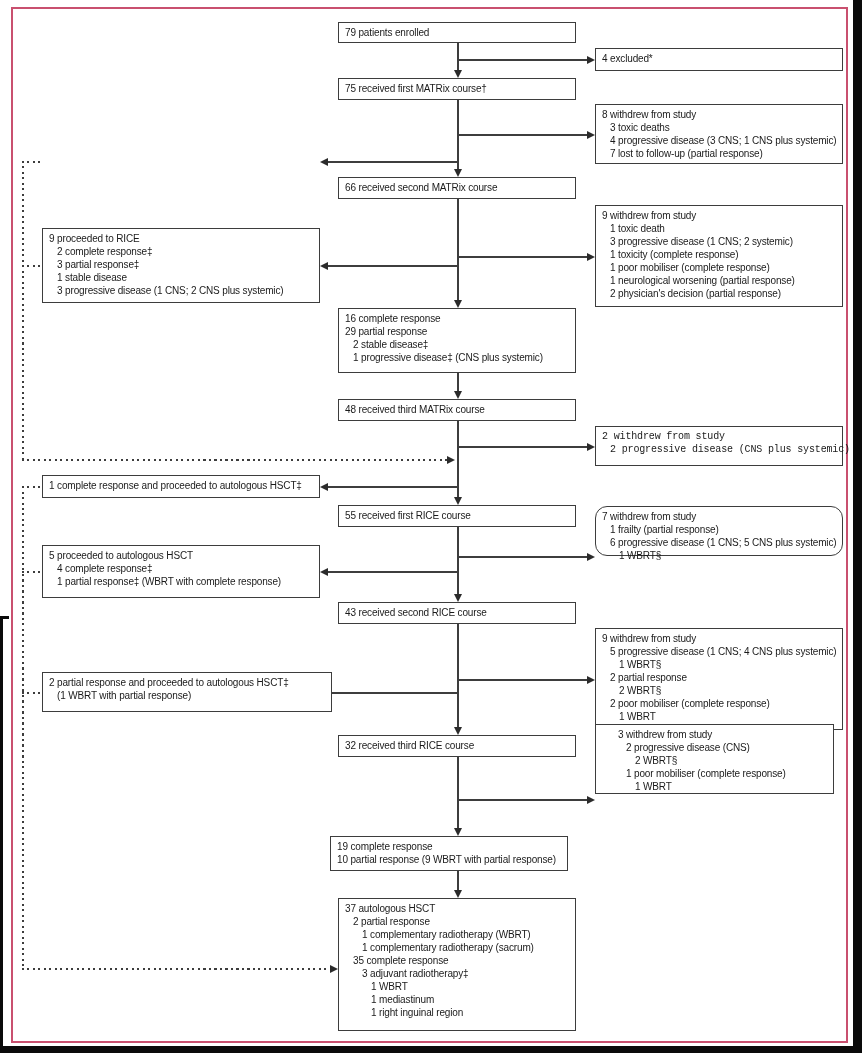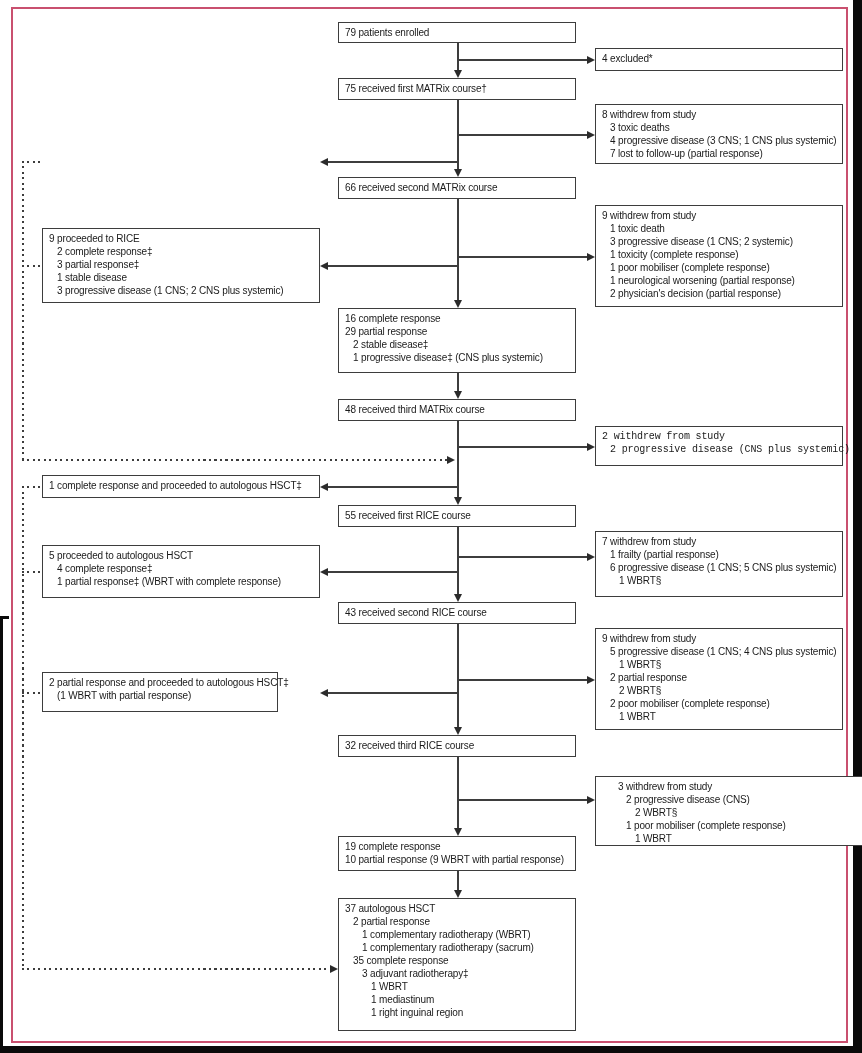--- a/index.html
+++ b/index.html
@@ -101,21 +101,21 @@
     <div class="flow-box" style="left: 595px; top: 426px; width: 248px; height: 40px; font-family: Liberation Mono, monospace;">
       <div class="box-line ind0">2 withdrew from study</div>
       <div class="box-line ind1">2 progressive disease (CNS plus systemic)</div>
     </div>
     <div class="flow-box" style="left: 42px; top: 475px; width: 278px; height: 23px;">
       <div class="box-line ind0">1 complete response and proceeded to autologous HSCT‡</div>
     </div>
     <div class="flow-box" style="left: 338px; top: 505px; width: 238px; height: 22px;">
       <div class="box-line ind0">55 received first RICE course</div>
     </div>
-    <div class="flow-box" style="left: 595px; top: 531px; width: 248px; height: 66px;">
+    <div class="flow-box" style="left: 595px; top: 506px; width: 248px; height: 50px; border-radius: 12px;">
       <div class="box-line ind0">7 withdrew from study</div>
       <div class="box-line ind1">1 frailty (partial response)</div>
       <div class="box-line ind1">6 progressive disease (1 CNS; 5 CNS plus systemic)</div>
       <div class="box-line ind2">1 WBRT§</div>
     </div>
     <div class="flow-box" style="left: 42px; top: 545px; width: 278px; height: 53px;">
       <div class="box-line ind0">5 proceeded to autologous HSCT</div>
       <div class="box-line ind1">4 complete response‡</div>
       <div class="box-line ind1">1 partial response‡ (WBRT with complete response)</div>
     </div>
@@ -124,35 +124,35 @@
     </div>
     <div class="flow-box" style="left: 595px; top: 628px; width: 248px; height: 102px;">
       <div class="box-line ind0">9 withdrew from study</div>
       <div class="box-line ind1">5 progressive disease (1 CNS; 4 CNS plus systemic)</div>
       <div class="box-line ind2">1 WBRT§</div>
       <div class="box-line ind1">2 partial response</div>
       <div class="box-line ind2">2 WBRT§</div>
       <div class="box-line ind1">2 poor mobiliser (complete response)</div>
       <div class="box-line ind2">1 WBRT</div>
     </div>
-    <div class="flow-box" style="left: 42px; top: 672px; width: 236px; height: 40px;">
+    <div class="flow-box" style="left: 42px; top: 672px; width: 290px; height: 40px;">
       <div class="box-line ind0">2 partial response and proceeded to autologous HSCT‡</div>
       <div class="box-line ind1">(1 WBRT with partial response)</div>
     </div>
     <div class="flow-box" style="left: 338px; top: 735px; width: 238px; height: 22px;">
       <div class="box-line ind0">32 received third RICE course</div>
     </div>
-    <div class="flow-box" style="left: 595px; top: 776px; width: 268px; height: 70px; padding-left: 22px;">
+    <div class="flow-box" style="left: 595px; top: 724px; width: 239px; height: 70px; padding-left: 22px;">
       <div class="box-line ind0">3 withdrew from study</div>
       <div class="box-line ind1">2 progressive disease (CNS)</div>
       <div class="box-line ind2">2 WBRT§</div>
       <div class="box-line ind1">1 poor mobiliser (complete response)</div>
       <div class="box-line ind2">1 WBRT</div>
     </div>
-    <div class="flow-box" style="left: 338px; top: 836px; width: 238px; height: 35px;">
+    <div class="flow-box" style="left: 330px; top: 836px; width: 238px; height: 35px;">
       <div class="box-line ind0">19 complete response</div>
       <div class="box-line ind0">10 partial response (9 WBRT with partial response)</div>
     </div>
     <div class="flow-box" style="left: 338px; top: 898px; width: 238px; height: 133px;">
       <div class="box-line ind0">37 autologous HSCT</div>
       <div class="box-line ind1">2 partial response</div>
       <div class="box-line ind2">1 complementary radiotherapy (WBRT)</div>
       <div class="box-line ind2">1 complementary radiotherapy (sacrum)</div>
       <div class="box-line ind1">35 complete response</div>
       <div class="box-line ind2">3 adjuvant radiotherapy‡</div>

